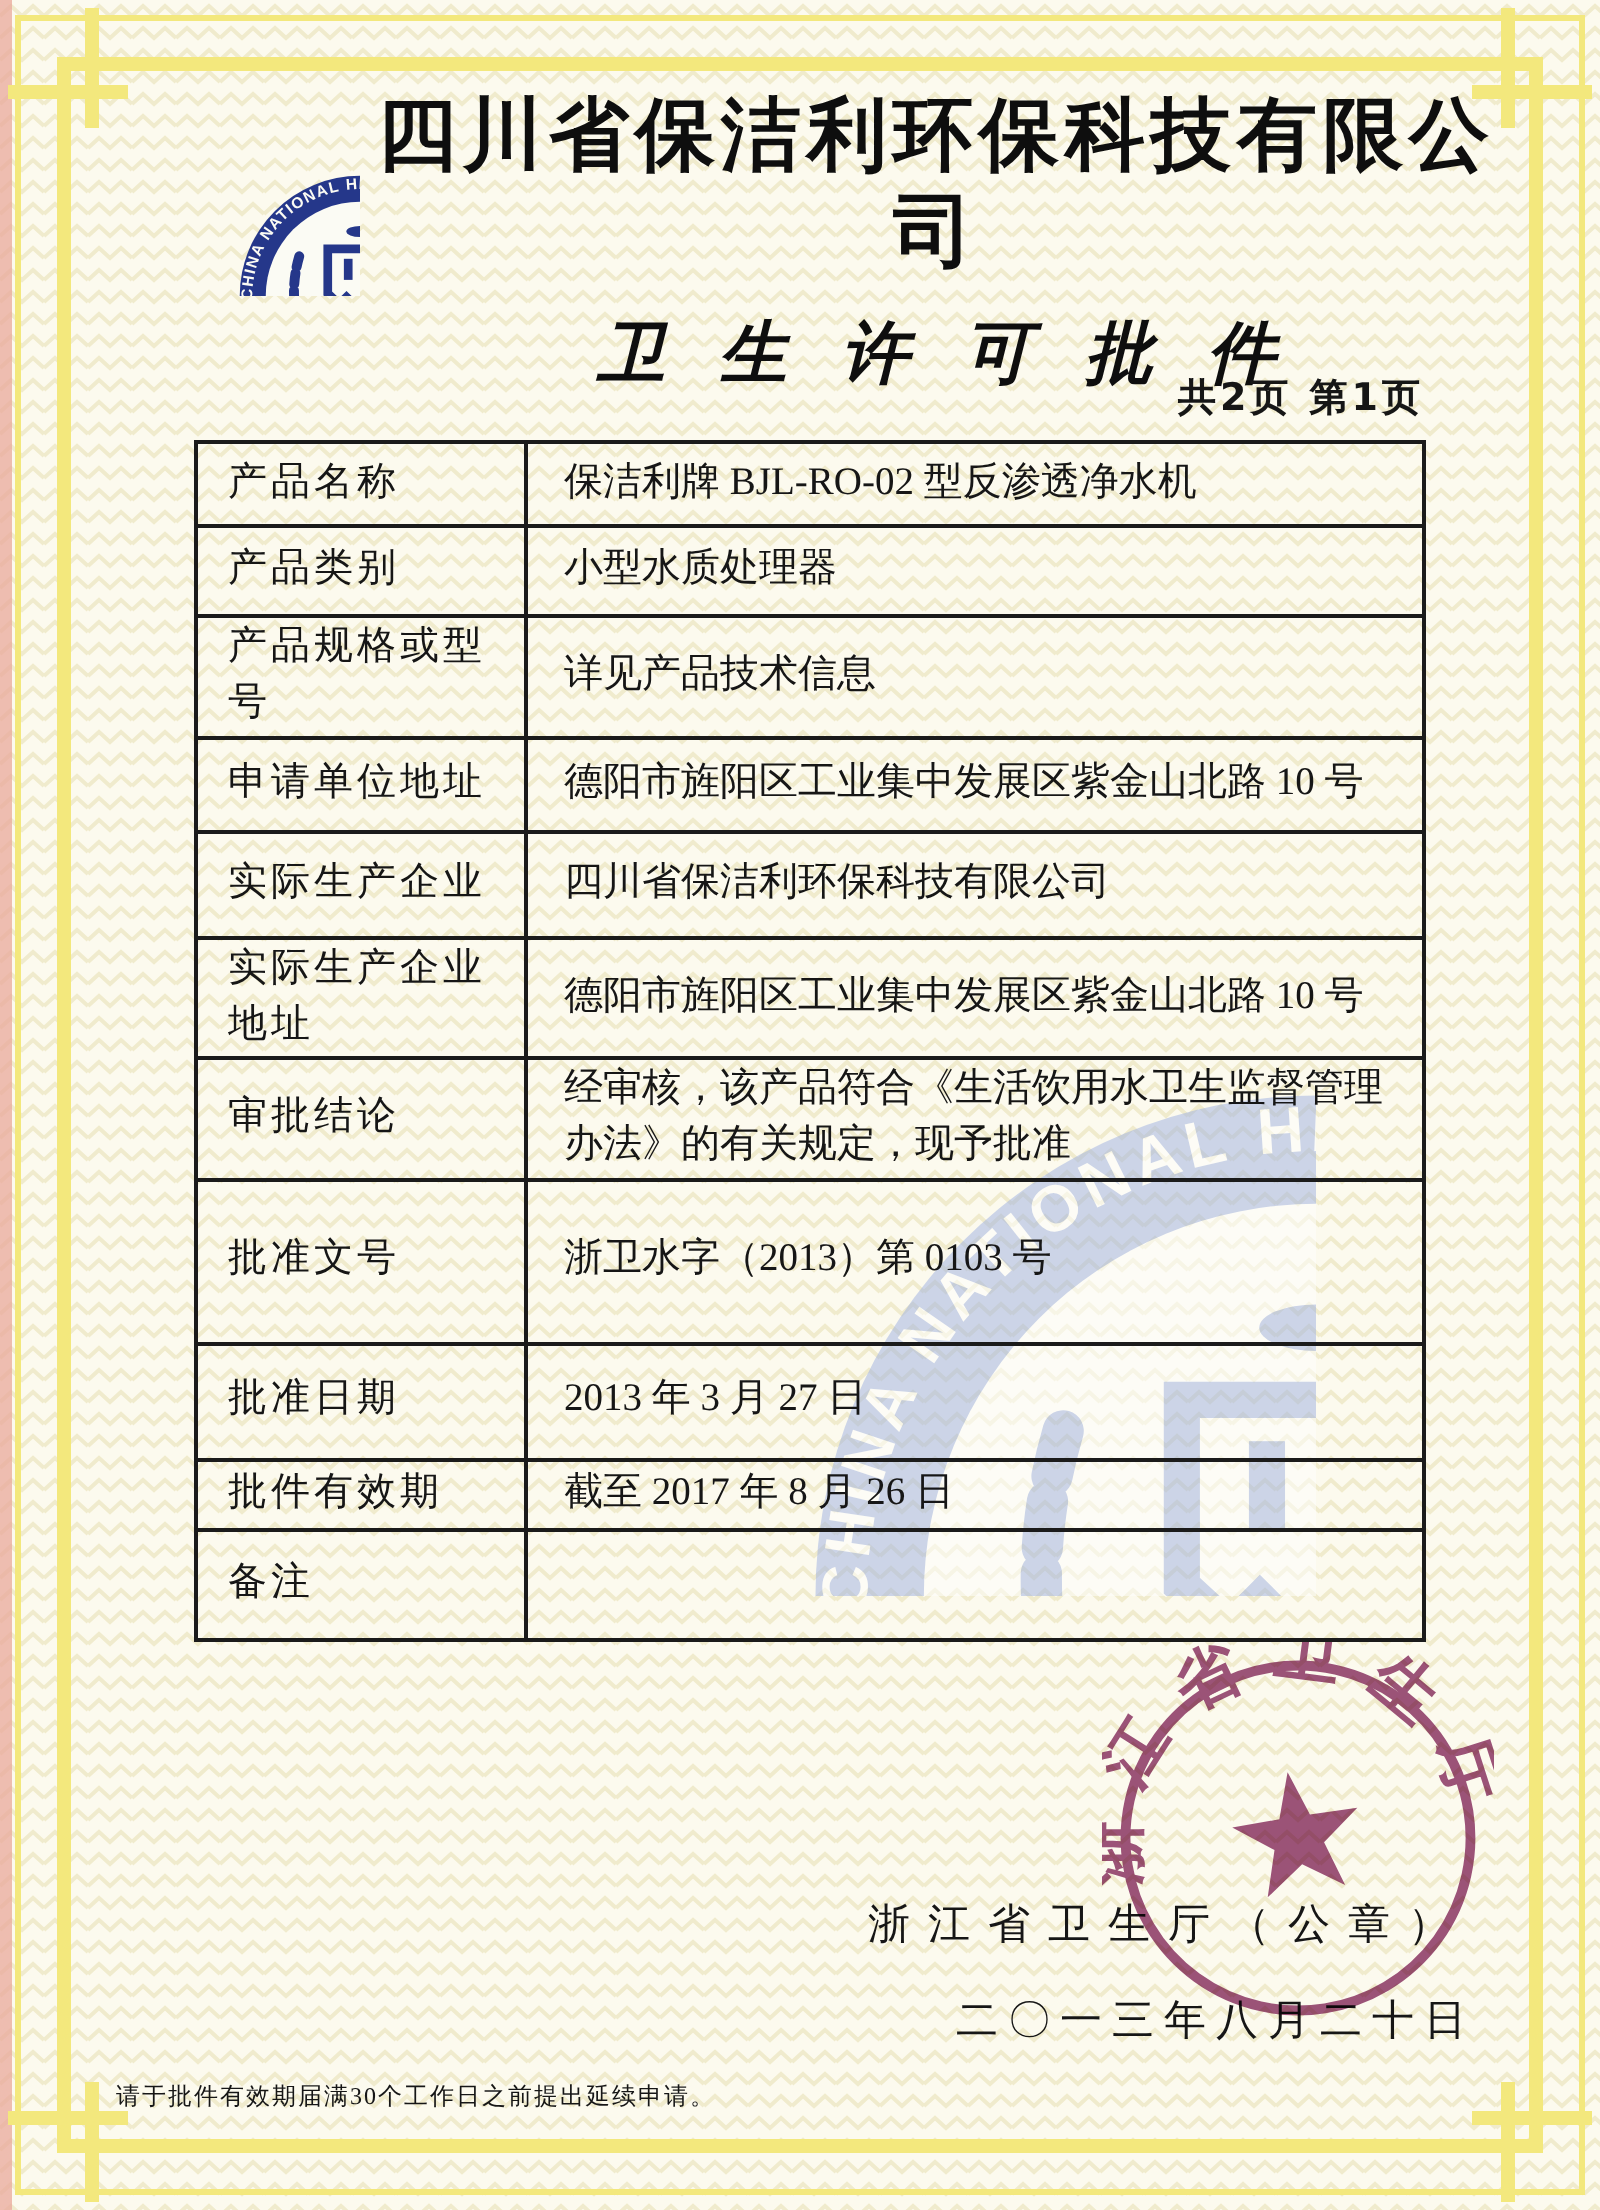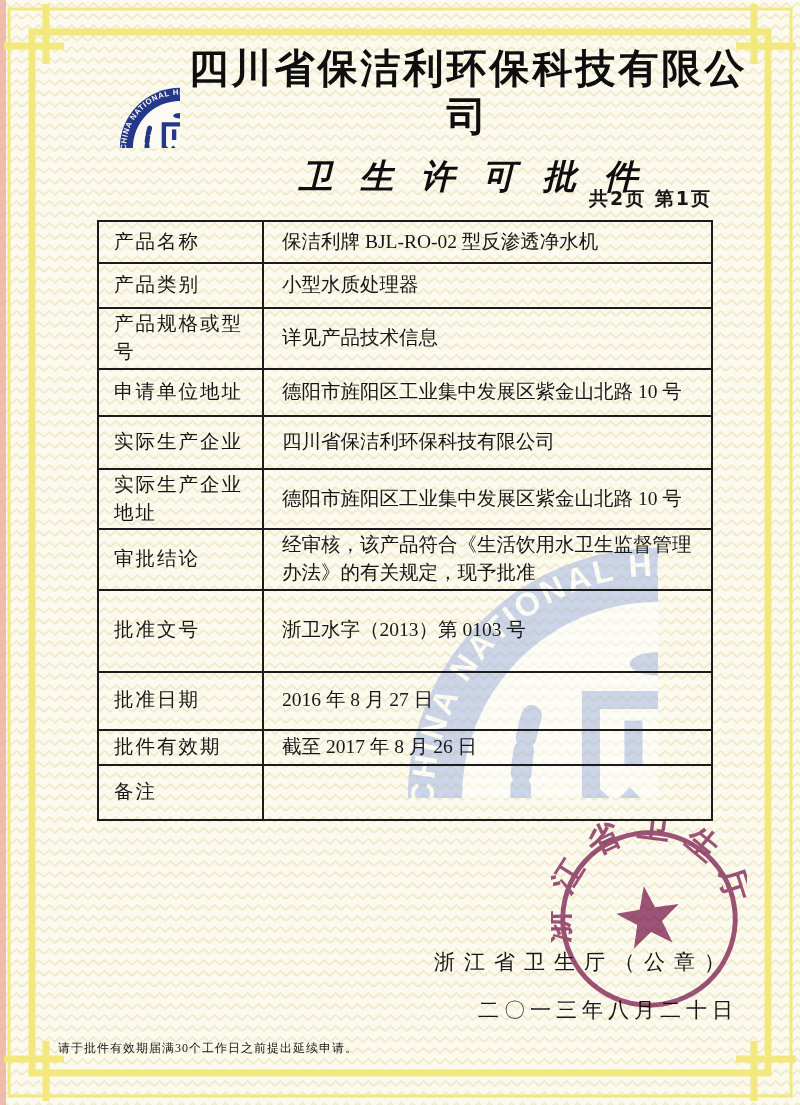--- a/index.html
+++ b/index.html
@@ -162,21 +162,21 @@
     <tr>
       <td class="lbl">审批结论</td>
       <td class="val">经审核，该产品符合《生活饮用水卫生监督管理办法》的有关规定，现予批准</td>
     </tr>
     <tr>
       <td class="lbl">批准文号</td>
       <td class="val">浙卫水字（2013）第 0103 号</td>
     </tr>
     <tr>
       <td class="lbl">批准日期</td>
-      <td class="val">2016 年 8 月 27 日</td>
+      <td class="val">2013 年 3 月 27 日</td>
     </tr>
     <tr>
       <td class="lbl">批件有效期</td>
       <td class="val">截至 2017 年 8 月 26 日</td>
     </tr>
     <tr>
       <td class="lbl">备注</td>
       <td class="val"></td>
     </tr>
   </tbody>

